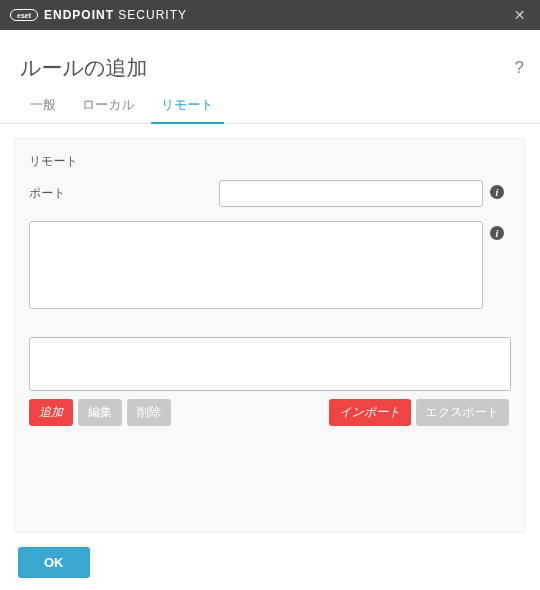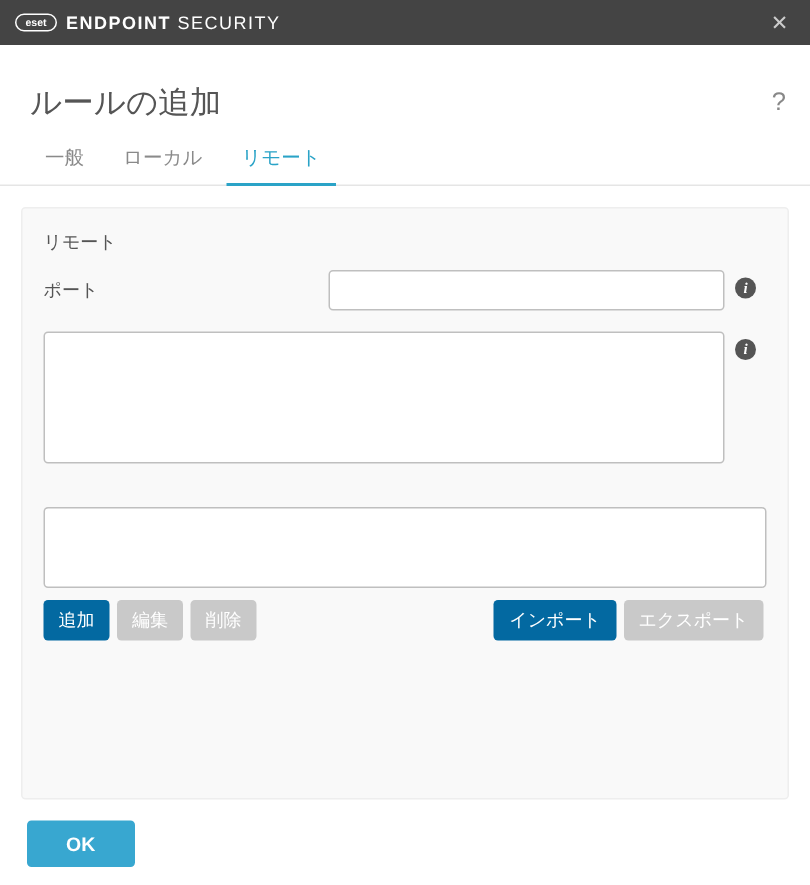--- a/index.html
+++ b/index.html
@@ -24,21 +24,21 @@
   .field-label { width:190px; font-size:12px; color:#555; padding-top:5px;font-family:Liberation Mono, monospace; }
   .field-input { flex:1; }
   .text-input { width:100%; height:27px; border:1px solid #bfbfbf; border-radius:3px; background:#fff; padding:3px 6px; font-size:12px; }
   .text-area { width:100%; height:88px; border:1px solid #bfbfbf; border-radius:3px; background:#fff; padding:4px 6px; font-size:12px; resize:none; }
   .info-cell { width:28px; display:flex; justify-content:center; padding-top:5px; }
   .info-icon { width:14px; height:14px; border-radius:50%; background:#555; color:#fff; font-size:10px; font-weight:bold; font-style:italic; display:inline-flex; align-items:center; justify-content:center; font-family:Georgia,serif; cursor:pointer; }
   .zone-block { margin-top:4px; }
   .zone-list { width:100%; height:54px; border:1px solid #bfbfbf; border-radius:3px; background:#fff; margin-top:6px; }
   .zone-buttons { display:flex; margin-top:8px; }
   .small-btn { border:none; border-radius:3px; padding:5px 10px; font-size:12px; color:#fff; cursor:pointer; margin-right:5px; }
-  .small-btn.primary { background:#0369a1; }
+  .small-btn.primary { background:#ef4444;font-style:italic; }
   .small-btn.disabled { background:#c9c9c9; cursor:default; }
   .zone-buttons .spacer { flex:1; }
   .footer { display:flex; justify-content:flex-start; padding:14px 18px 0 18px; }
   .ok-btn { background:#38a7d0; color:#fff; border:none; border-radius:3px; padding:8px 26px; font-size:13px; font-weight:600; cursor:pointer; }
 </style>
 </head>
 <body>
 
 <div class="window">
 

